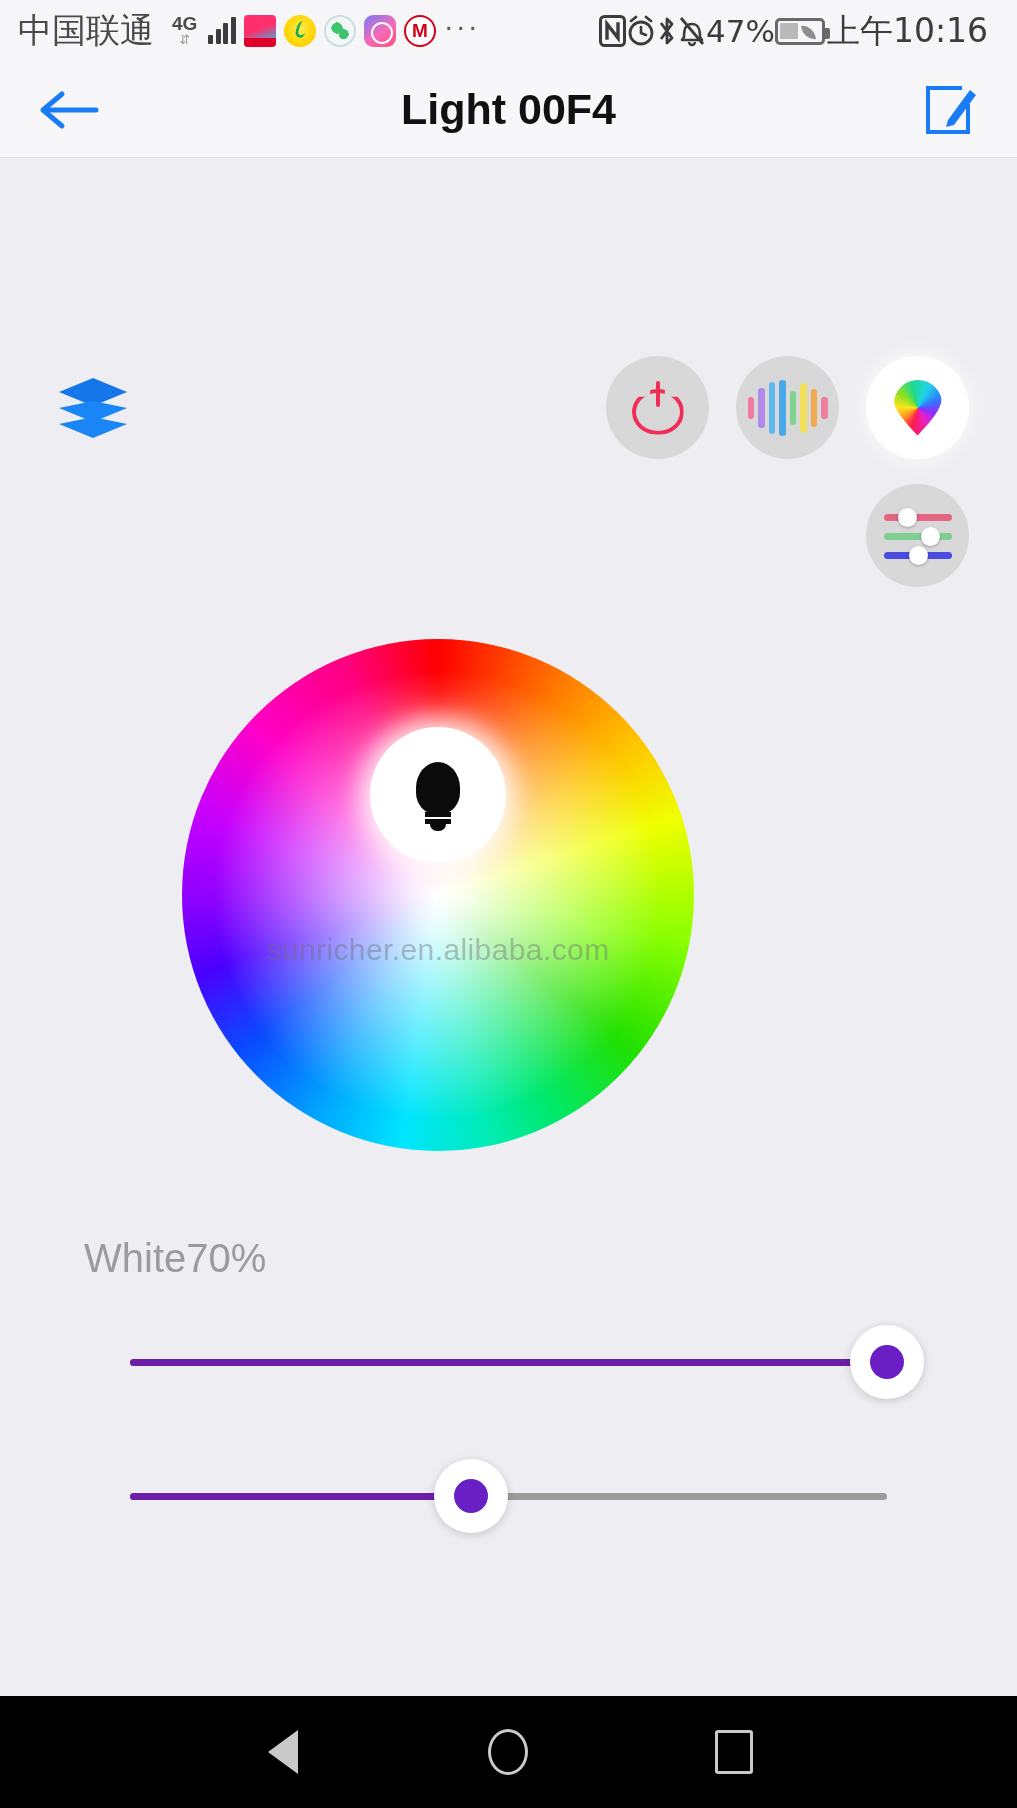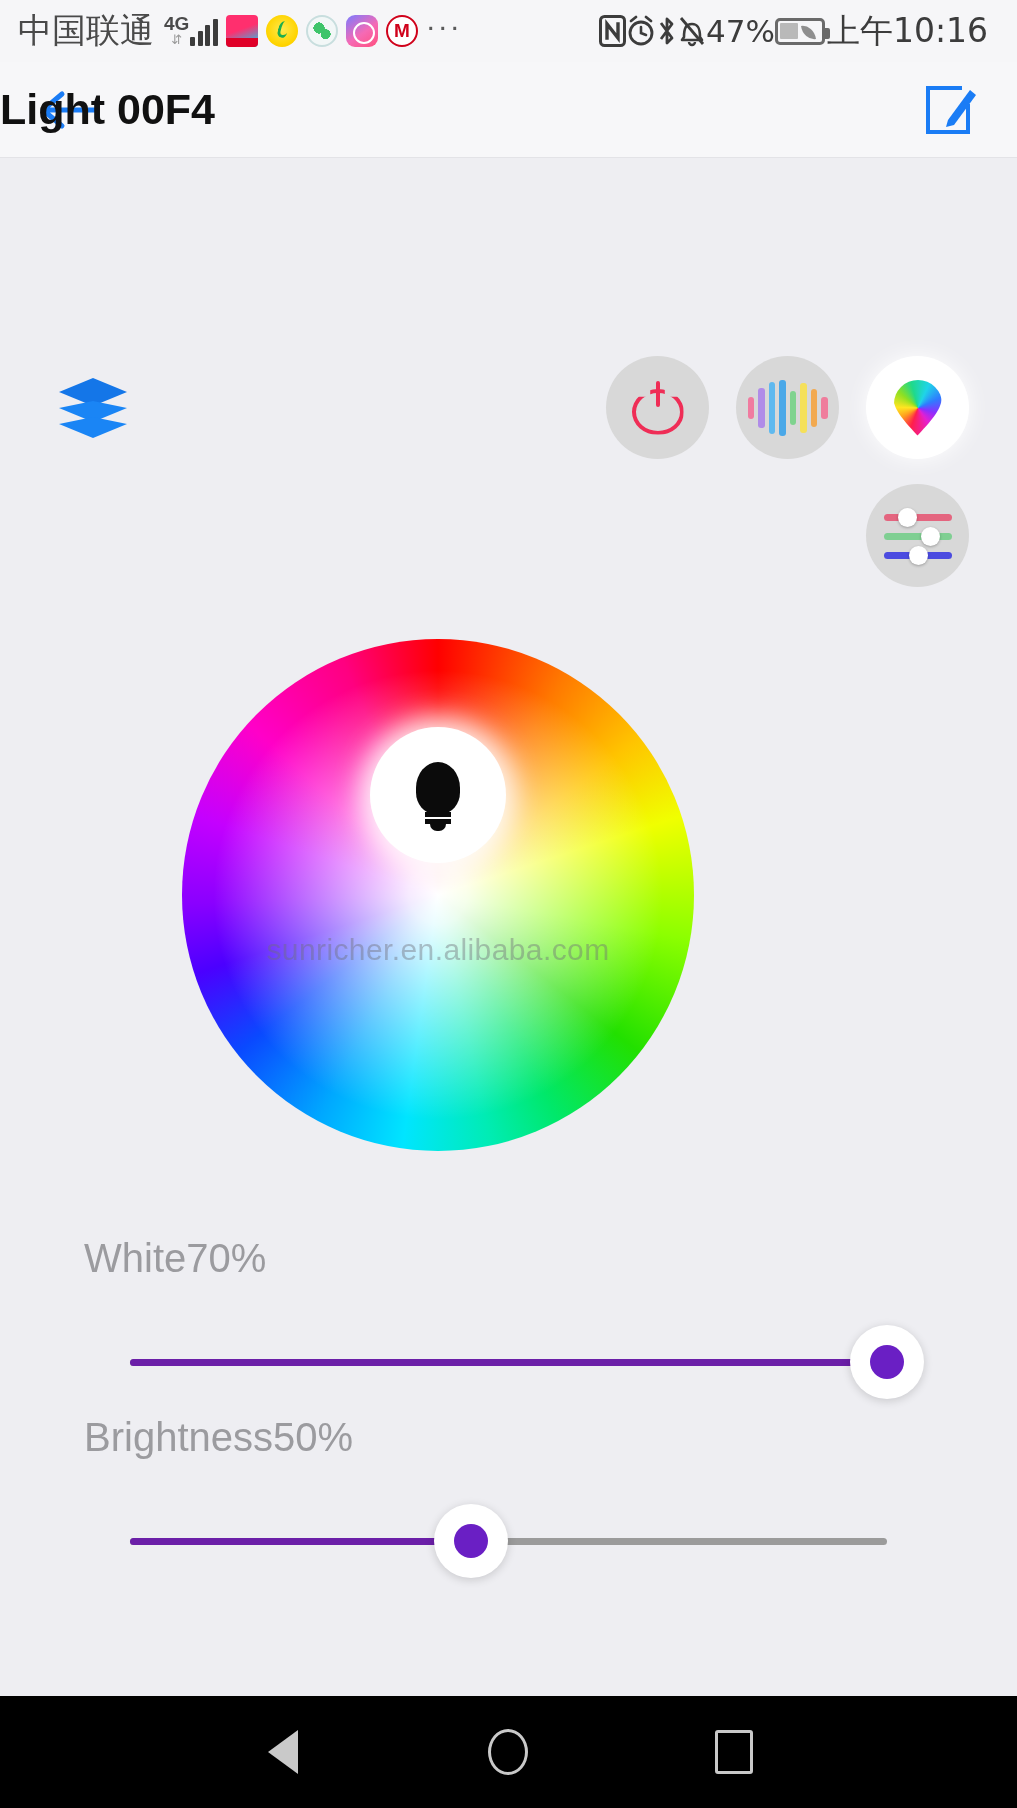--- a/index.html
+++ b/index.html
@@ -32,21 +32,21 @@
     flex: 0 0 auto;
   }
   .status-left { display: flex; align-items: center; gap: 8px; }
   .carrier {
     font-size: 34px;
     color: #4a4a4a;
     letter-spacing: 0px;
     font-family: "DejaVu Sans", sans-serif;
     white-space: nowrap;
   }
-  .net-wrap { display: flex; align-items: center; gap: 0; margin-left: 2px; }
+  .net-wrap { display: flex; align-items: flex-start; gap: 10px; margin-left: 10px; }
   .net-label { display: flex; flex-direction: column; align-items: center; line-height: 1; margin-right: 1px;}
   .net-4g { font-size: 19px; font-weight: bold; color: #4a4a4a; line-height: 1; }
   .net-dn { font-size: 13px; color: #9a9a9a; line-height: 1.1; }
   .bars { display: flex; align-items: flex-end; gap: 2.5px; height: 30px; }
   .bars i { width: 5px; background: #3c3c3c; display: block; border-radius: 1px; }
   .bars i:nth-child(1){ height: 9px; }
   .bars i:nth-child(2){ height: 15px; }
   .bars i:nth-child(3){ height: 21px; }
   .bars i:nth-child(4){ height: 27px; }
 
@@ -125,21 +125,21 @@
     background: #f7f7f9;
     display: flex;
     align-items: center;
     padding: 0 34px;
     position: relative;
     border-bottom: 1px solid #e3e3e7;
     flex: 0 0 auto;
   }
   .back-btn { width: 70px; height: 70px; display:flex; align-items:center; justify-content:center; cursor:pointer;}
   .page-title {
-    position: absolute; left: 0; right: 0; 
+    position: absolute; left: 0; right: 0; text-align: center;
     font-size: 43px; font-weight: bold; color: #111111;
     pointer-events: none;
     font-family: "Liberation Sans", sans-serif;
   }
   .edit-btn { margin-left: auto; width: 70px; height: 70px; display:flex; align-items:center; justify-content:center; cursor:pointer;}
 
   
   .content { position: relative; flex: 1 1 auto; background:#eeeef2; }
 
   .layers-icon { position:absolute; left: 57px; top: 219px; width: 72px; height: 62px; cursor:pointer;}
@@ -432,24 +432,20 @@
         <span class="slider-value">70%</span>
       </div>
       <div class="slider-row">
         <span class="track"></span>
         <span class="track-fill" style="width:100%;"></span>
         <span class="knob" style="left:100%;"></span>
       </div>
     </div>
 
     <div class="slider-block" style="top: 1257px;">
-      <div class="slider-head">
-        <span class="slider-label">Brightness</span>
-        <span class="slider-value">50%</span>
-      </div>
       <div class="slider-row">
         <span class="track"></span>
         <span class="track-fill" style="width:45%;"></span>
         <span class="knob" style="left:45%;"></span>
       </div>
     </div>
 
   </div>
 
   <div class="nav-bar">

